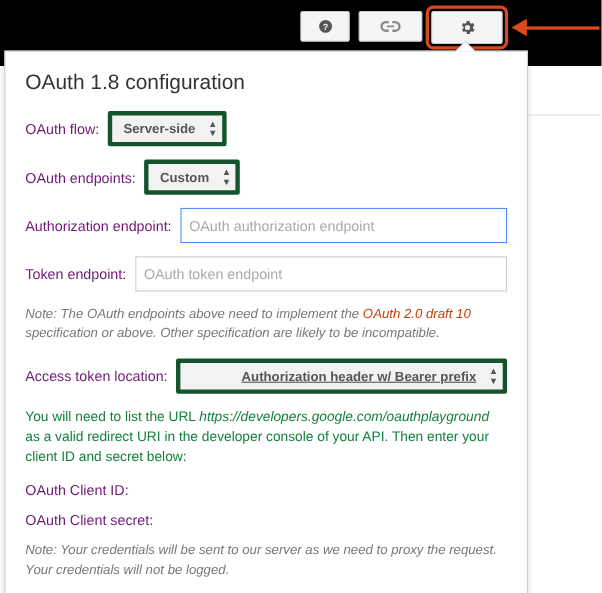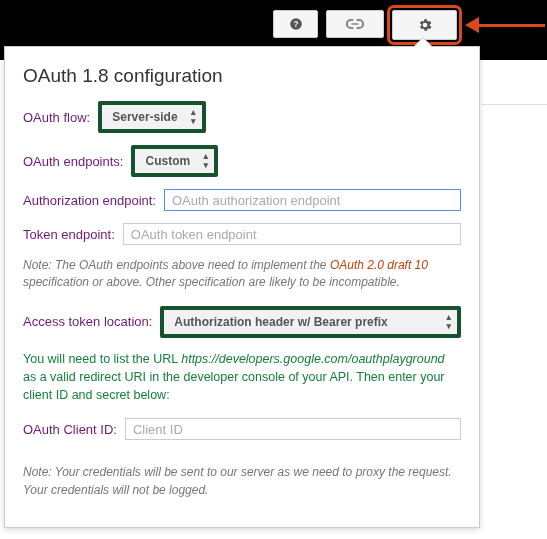--- a/index.html
+++ b/index.html
@@ -140,29 +140,30 @@
       top: 50%;
       transform: translateY(-50%);
       font-size: 9px;
       line-height: 1;
       color: #555;
       display: flex;
       flex-direction: column;
     }
     .select.wide {
       flex: 1;
-      justify-content: flex-start;
+      justify-content: flex-end;
+      text-decoration: underline;
     }
     .textinput {
       flex: 1;
       border: 1px solid #ccc;
       padding: 5px 7px;
       font-size: 13px;
       color: #333;
-      height: 22px;
+      height: 32px;
     }
     .textinput::placeholder { color: #aaa; font-style: normal; }
     .textinput.focused {
       border: 1px solid #4d90fe;
       outline: none;
     }
     .note {
       font-size: 12px;
       color: #777;
       font-style: italic;
@@ -265,21 +266,21 @@
       <span class="caret">▴<br>▾</span>
     </div>
   </div>
 
   <div class="info">
     <span>You will need to list the URL </span><span class="url">https://developers.google.com/oauthplayground</span><span> as a valid redirect URI in the developer console of your API. Then enter your client ID and secret below:</span>
   </div>
 
   <div class="row">
     <span class="label">OAuth Client ID:</span>
-    <input class="textinput" type="text" placeholder="Client ID" style="">
-  </div>
-
-  <div class="row">
+  </div>
+
+  <div class="row">
+    <span class="label">OAuth Client secret:</span>
   </div>
 
   <div class="note">Note: Your credentials will be sent to our server as we need to proxy the request. Your credentials will not be logged.</div>
 
 </div>
 
 </body></html>

